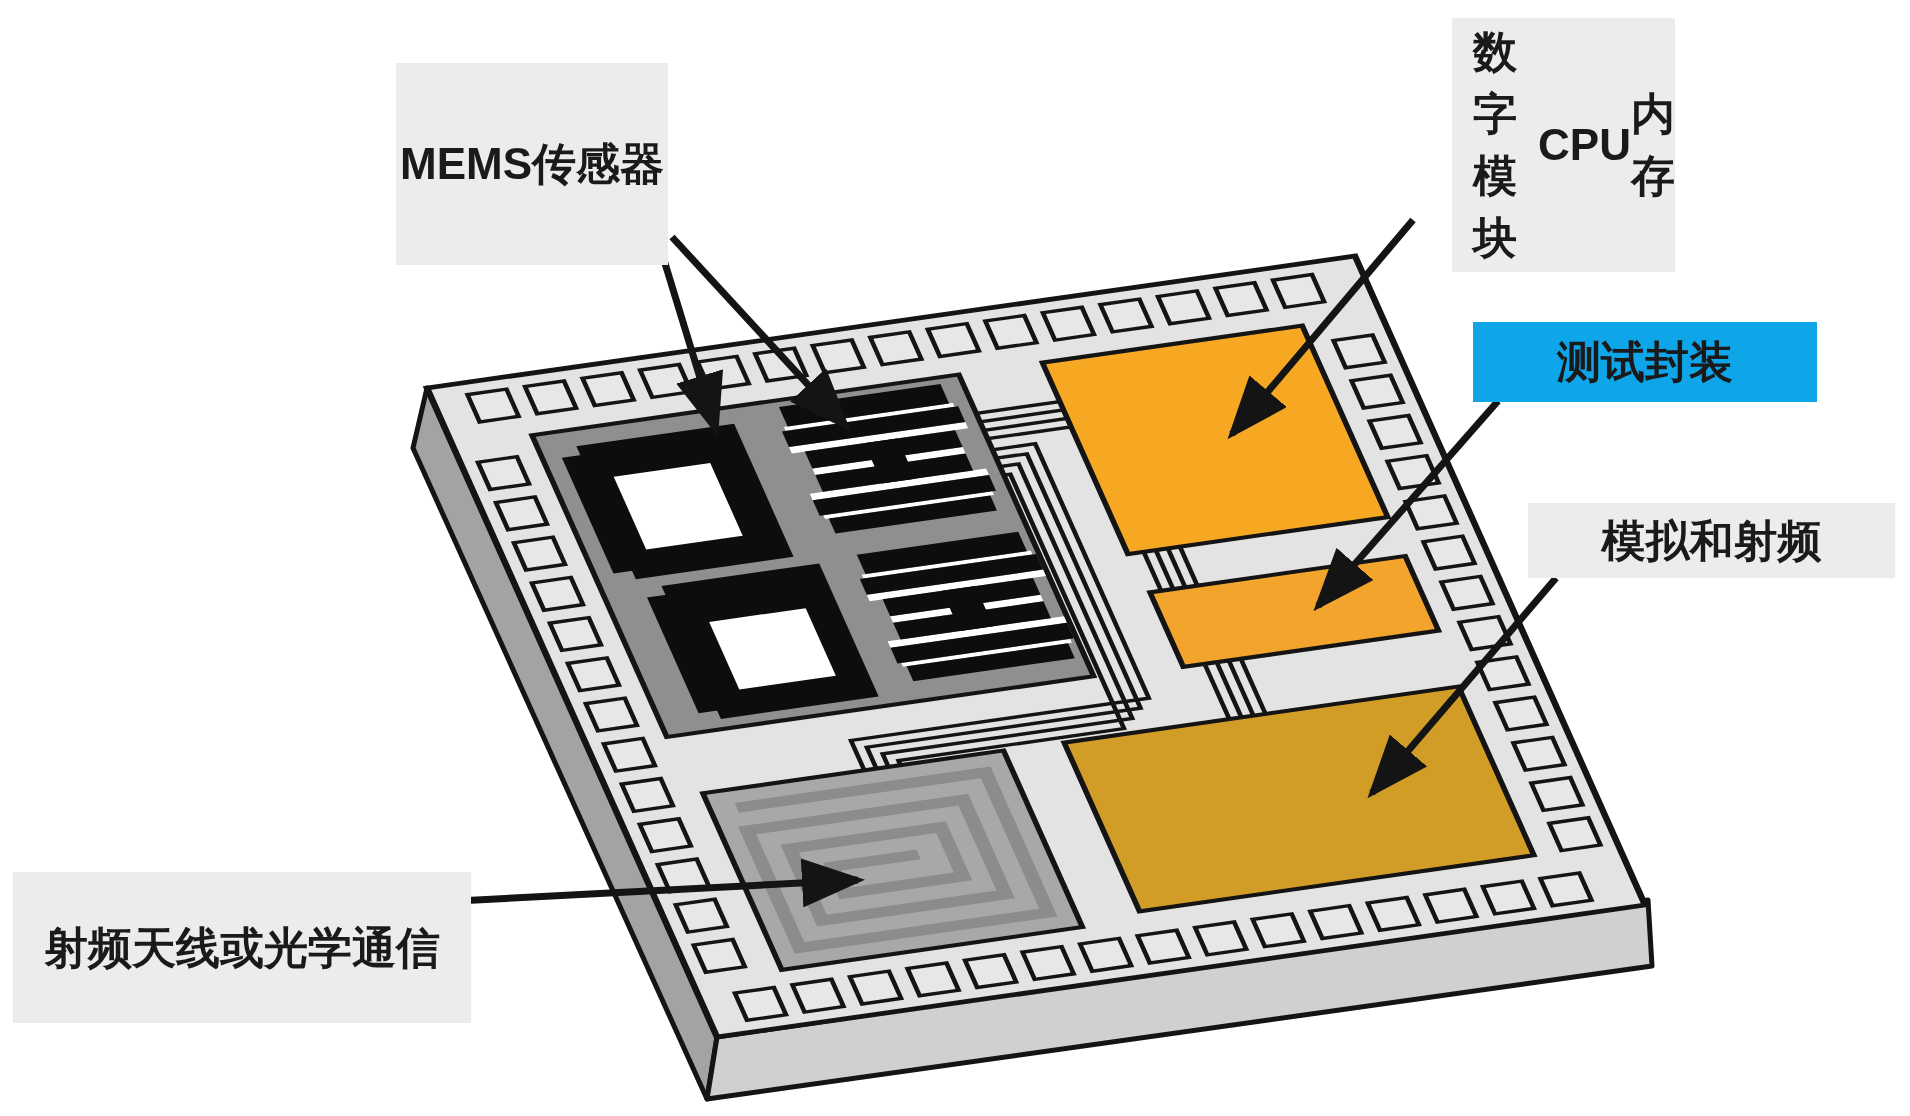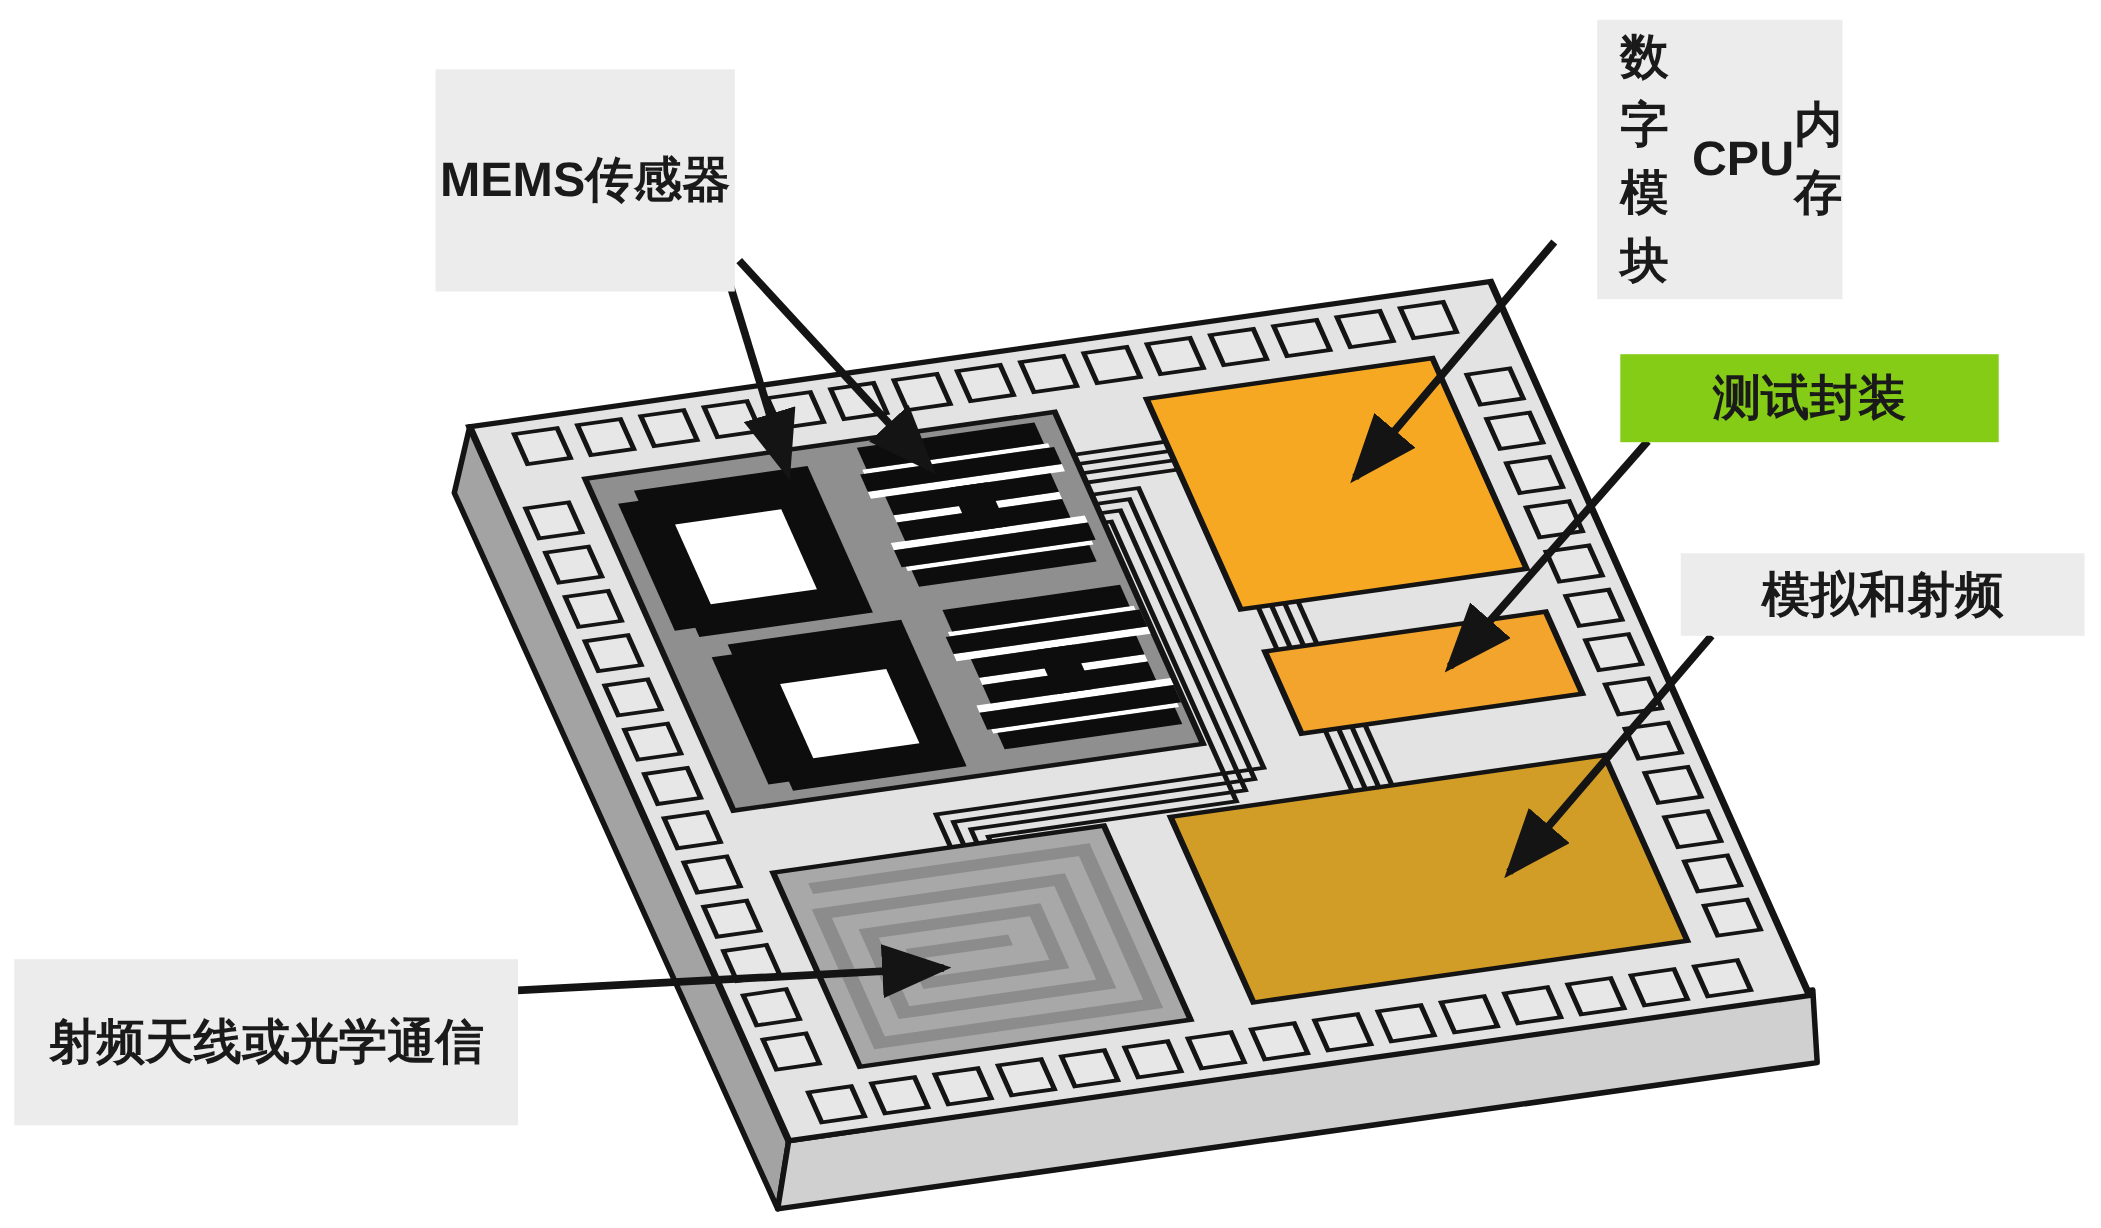--- a/index.html
+++ b/index.html
@@ -169,21 +169,21 @@
 
   <div class="label" id="lbl-mems" style="background: rgb(236, 236, 236); color: rgb(26, 26, 26);">
     <span>MEMS</span>
     <span>传感器</span>
   </div>
   <div class="label" id="lbl-digital" style="background: rgb(236, 236, 236); color: rgb(26, 26, 26);">
     <span>数字模块</span>
     <span>CPU</span>
     <span>内存</span>
   </div>
-  <div class="label" id="lbl-test" style="background: #84cc16; color: rgb(26, 26, 26);">
+  <div class="label" id="lbl-test" style="background: #0ea5e9; color: rgb(26, 26, 26);">
     <span>测试封装</span>
   </div>
   <div class="label" id="lbl-analog" style="background: rgb(236, 236, 236); color: rgb(26, 26, 26);">
     <span>模拟和射频</span>
   </div>
   <div class="label" id="lbl-rf" style="background: rgb(236, 236, 236); color: rgb(26, 26, 26);">
     <span>射频天线或光学通信</span>
   </div>
 
 </div>

